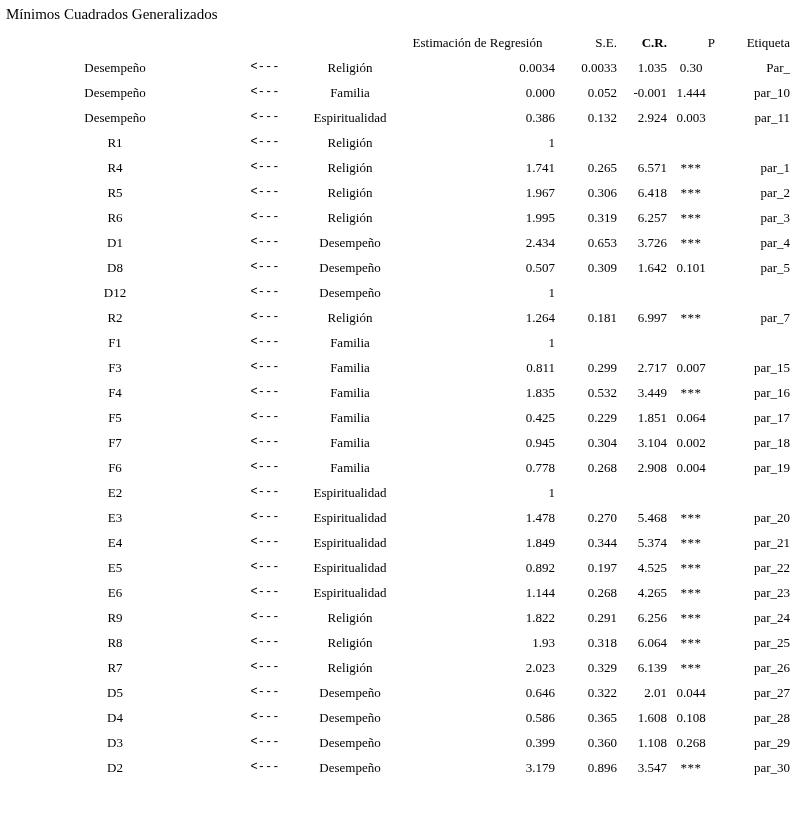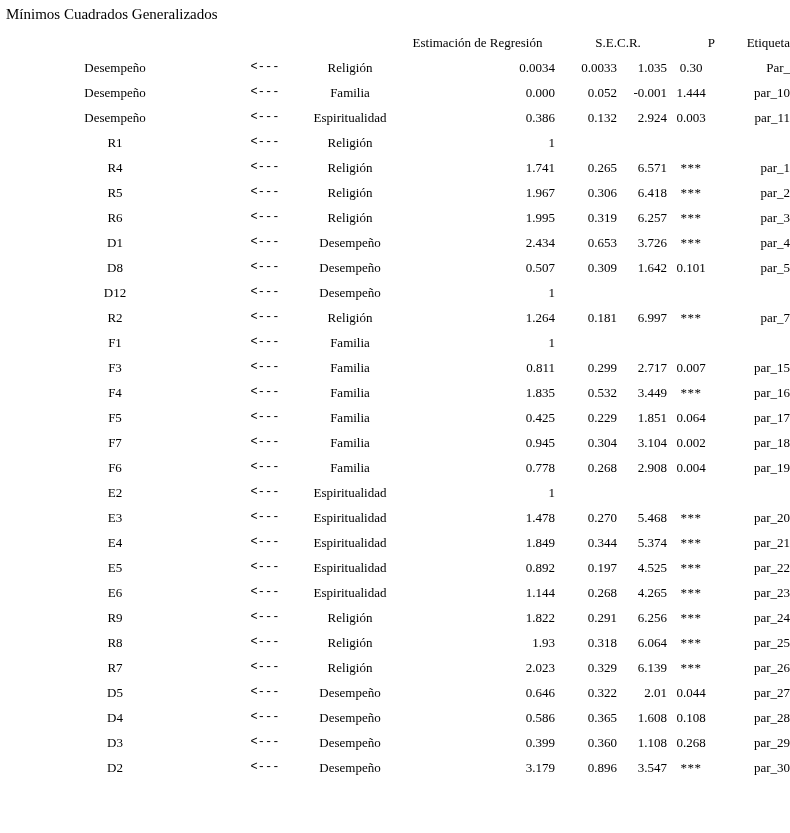--- a/index.html
+++ b/index.html
@@ -49,21 +49,21 @@
   .c-arrow  { width: 70px;  text-align: center; font-family: "Liberation Mono", "DejaVu Sans Mono", monospace; font-size: 12px; letter-spacing: 0px; }
   .c-right  { width: 100px; text-align: center; padding-right: 8px; }
   .c-est    { width: 155px; text-align: right; }
   .c-se     { width: 62px;  text-align: right; }
   .c-cr     { width: 50px;  text-align: right; }
   .c-p      { width: 48px;  text-align: center; }
   .c-label  { width: 75px;  text-align: right; padding-right: 13px; }
 
   thead th.c-est   { text-align: center; }
   thead th.c-se    { text-align: right; }
-  thead th.c-cr    { text-align: left; }
+  thead th.c-cr    { text-align: right; font-weight: bold; }
   thead th.c-p     { text-align: right; }
   thead th.c-label { text-align: right; }
 
   .stars { letter-spacing: 0.5px; }
 </style>
 </head>
 <body>
 
 <div id="root">
 

